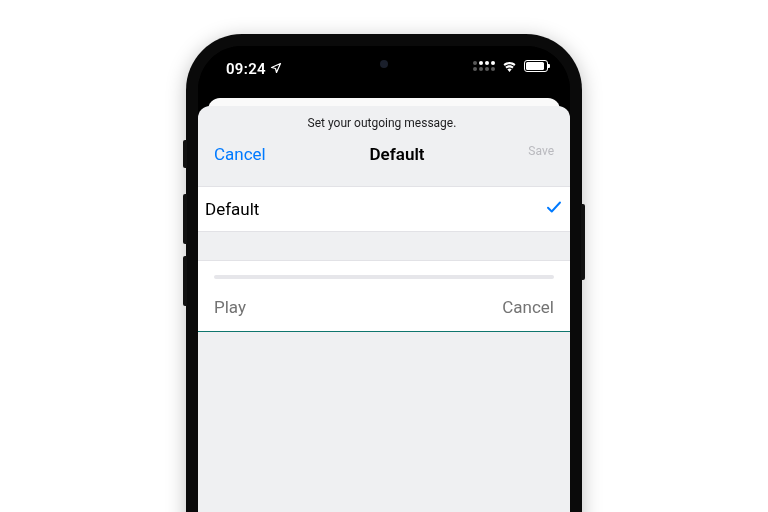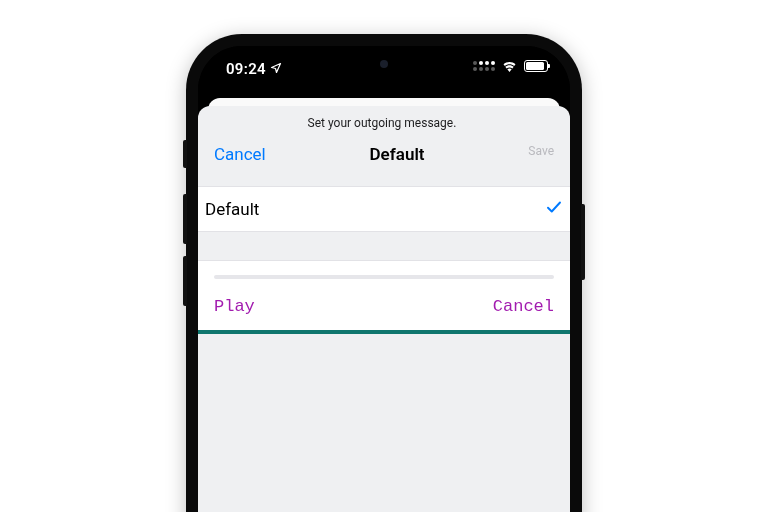--- a/index.html
+++ b/index.html
@@ -199,27 +199,26 @@
     border-top:1px solid #e2e2e6;
     padding:14px 16px 8px 16px;
   }
   .progress-track{
     height:4px;
     background:#e6e6ea;
     border-radius:2px;
   }
   .controls{
     background:#fff;
-    border-bottom:4px solid #0f766e;
+    border-bottom:1px solid #0f766e;
     display:flex;
     justify-content:space-between;
     padding:10px 16px 14px 16px;
     font-size:17px;
-    color:#a21caf;
-    font-family:Liberation Mono, monospace;
+    color:#737373;
   }
 </style>
 </head>
 <body>
 
 <div class="stage">
   <div class="phone">
     <div class="btn-l1"></div>
     <div class="btn-l2"></div>
     <div class="btn-l3"></div>

